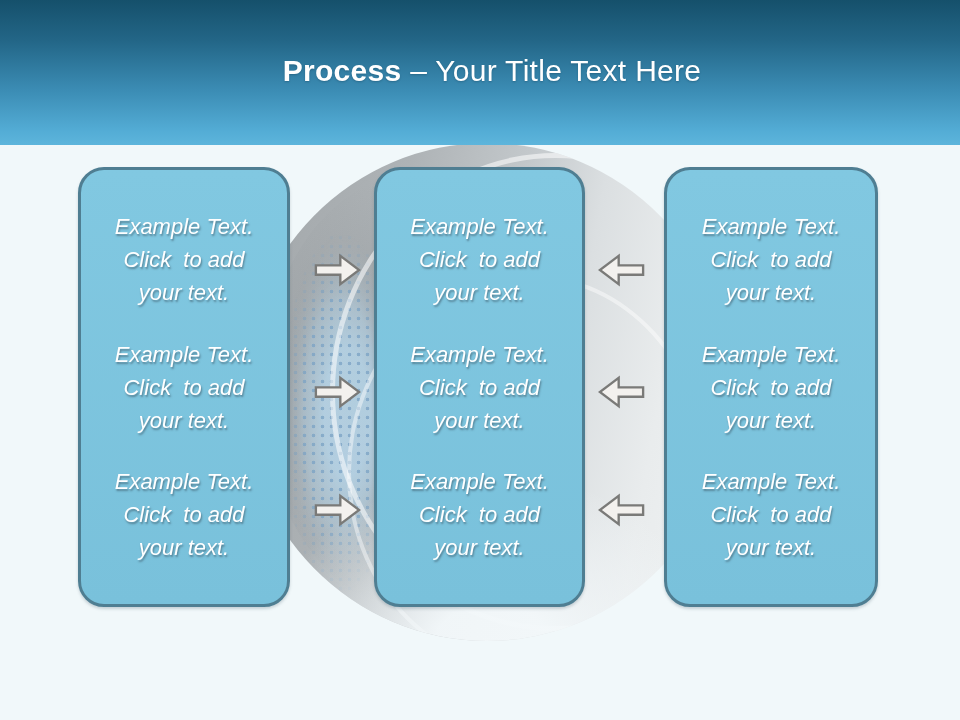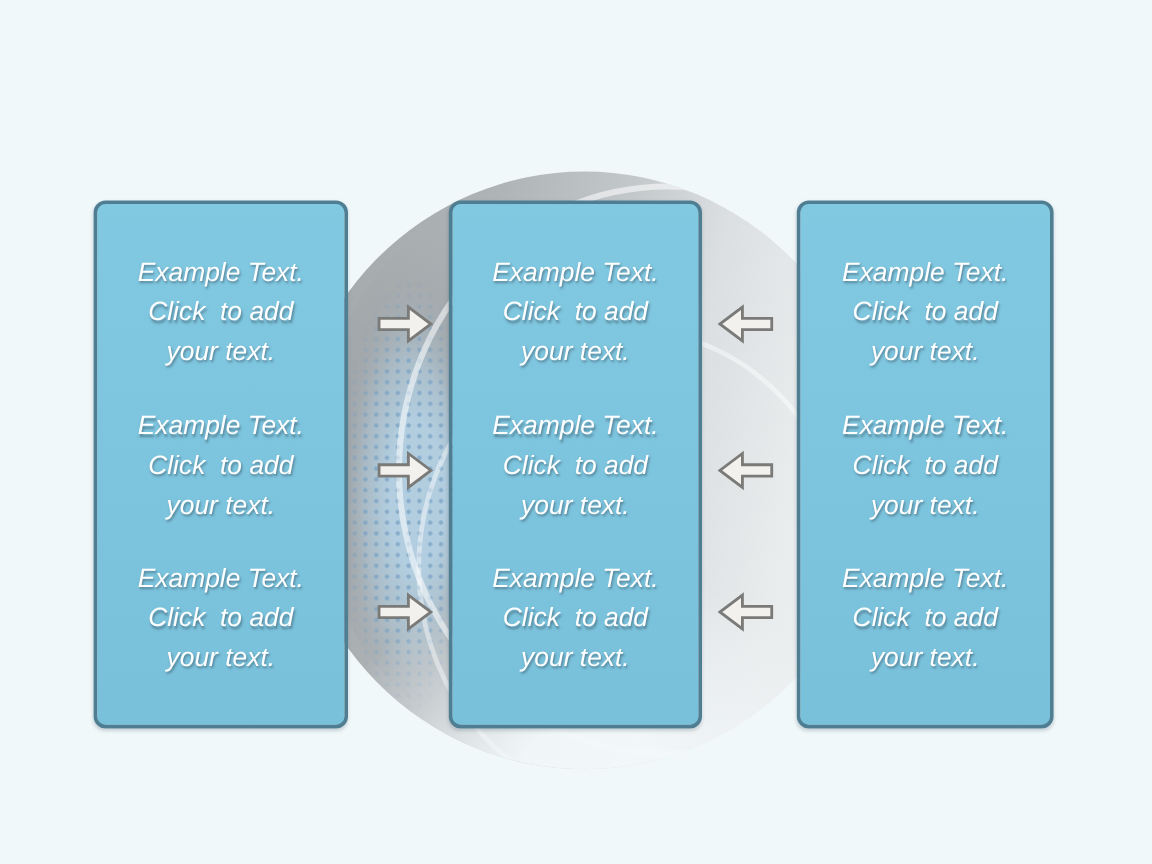--- a/index.html
+++ b/index.html
@@ -49,21 +49,21 @@
   .ring.r3{right:5%;bottom:-6%;width:72%;height:78%;border:4px solid rgba(255,255,255,.45);}
   .photo-bottom{
     position:absolute;left:8%;bottom:-2%;width:86%;height:34%;
     background:radial-gradient(ellipse at 50% 100%,rgba(243,248,250,.95) 20%,rgba(243,248,250,0) 75%);
   }
 
   
   .box{
     position:absolute;top:167px;height:440px;box-sizing:border-box;
     background:linear-gradient(180deg,#81c8e1 0%,#79c1db 100%);
-    border:3px solid #4f7e92;border-radius:10px;
+    border:3px solid #4f7e92;border-radius:26px;
     box-shadow:0 2px 3px rgba(70,95,110,.25);
     display:flex;flex-direction:column;justify-content:space-evenly;align-items:center;
     padding:12px 8px;
   }
   .box-left{left:78px;width:212px;}
   .box-middle{left:374px;width:211px;}
   .box-right{left:664px;width:214px;}
   .para{
     margin:0;color:#ffffff;font-style:italic;font-size:22px;line-height:33px;
     text-align:center;white-space:pre-wrap;
@@ -84,20 +84,23 @@
 
   <div class="photo-circle">
     <div class="photo-shade"></div>
     <div class="photo-dots"></div>
     <div class="ring r2"></div>
     <div class="ring r1"></div>
     <div class="ring r3"></div>
     <div class="photo-bottom"></div>
   </div>
 
+  <header class="header">
+    <h1 class="title"><span class="em">Process</span><span> – Your Title Text Here</span></h1>
+  </header>
 
   <section class="box box-left">
     <p class="para">Example Text.
 Click  to add
 your text.</p>
     <p class="para">Example Text.
 Click  to add
 your text.</p>
     <p class="para">Example Text.
 Click  to add

